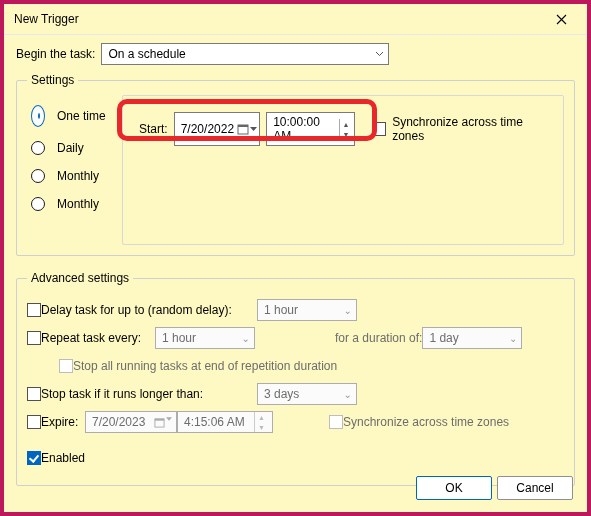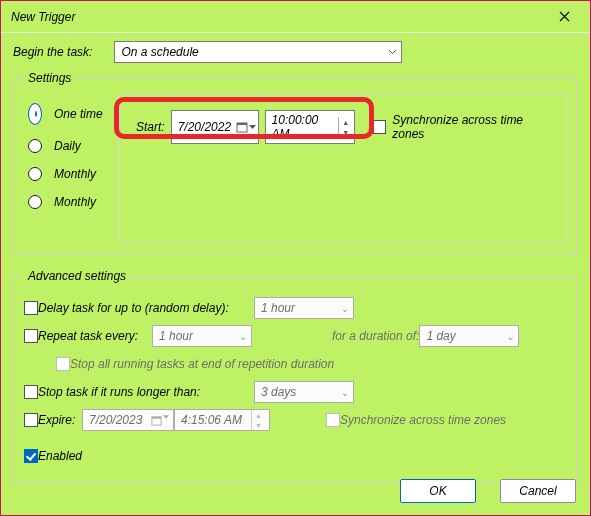--- a/index.html
+++ b/index.html
@@ -1,32 +1,32 @@
 <!DOCTYPE html>
 <html><head>
 <meta charset="utf-8">
 <style>
   * { box-sizing: border-box; font-family: "Segoe UI", Tahoma, sans-serif; font-size: 12px; }
   html, body { margin:0; padding:0; background:#fff; }
   .dialog {
-    width: 591px; height: 516px; border: 1px solid #be185d; background:#bef264;
-    position: relative; display:flex; flex-direction:column;font-style:italic;
+    width: 591px; height: 516px; border: 4px solid #be185d; background:#fef9c3;
+    position: relative; display:flex; flex-direction:column;
   }
   .titlebar {
     height: 32px; display:flex; align-items:center; justify-content:space-between;
     padding: 0 4px 0 10px; border-bottom: 1px solid #e8e8e8;
   }
   .titlebar .title { font-size:12px; color:#000; }
   .closebtn {
     width:44px; height:30px; display:flex; align-items:center; justify-content:center;
     color:#000; background:transparent;
   }
   .body { padding: 8px 12px 12px 12px; flex:1; display:flex; flex-direction:column; }
   .row { display:flex; align-items:center; margin-bottom:8px; }
-  .lbl { margin-right:22px; color:#000; }
+  .lbl { margin-right:6px; color:#000; }
   .combo {
     flex:1; height:22px; border:1px solid #7a7a7a; background:#fff;
     display:flex; align-items:center; justify-content:space-between;
     padding:0 4px 0 6px;
   }
   .combo .chev { color:#5b5b5b; }
   fieldset {
     border:1px solid #d0d0d0; border-radius:2px; margin:0 0 15px 0; padding:8px 10px 10px 10px;
   }
   legend { padding:0 4px; color:#000; }
@@ -69,21 +69,21 @@
   .chk.on::after { content:""; width:4px; height:7px; border:solid #fff; border-width:0 2px 2px 0; transform:rotate(40deg); margin-bottom:2px;}
   .chk.dis { border-color:#bdbdbd; }
   .advrow { display:flex; align-items:center; gap:0; margin:6px 0; min-height:22px;}
   .muted { color:#6d6d6d; }
   .sel {
     height:22px; border:1px solid #adadad; background:#fbfbfb; color:#6d6d6d;
     display:flex; align-items:center; justify-content:space-between; padding:0 4px 0 6px;
   }
   .sel .chev { color:#9a9a9a; font-size:10px;}
   .buttons {
-    position:absolute; bottom:12px; right:14px; display:flex; gap:24px;
+    position:absolute; bottom:12px; right:14px; display:flex; gap:5px;
   }
   .btn {
     width:76px; height:24px; border:1px solid #8f8f8f; background:#fff;
     display:flex; align-items:center; justify-content:center; border-radius:2px;
   }
   .btn.def { border-color:#0067c0; }
   svg { display:block; }
 </style>
 </head>
 <body>

